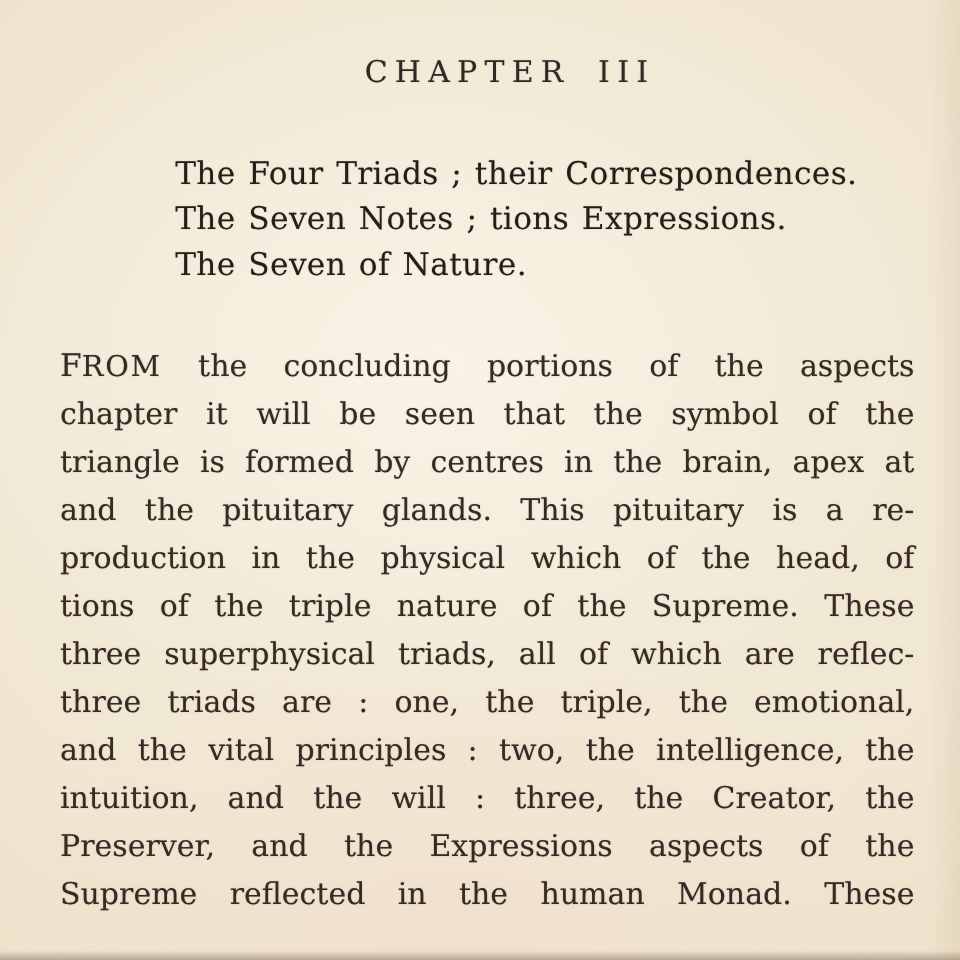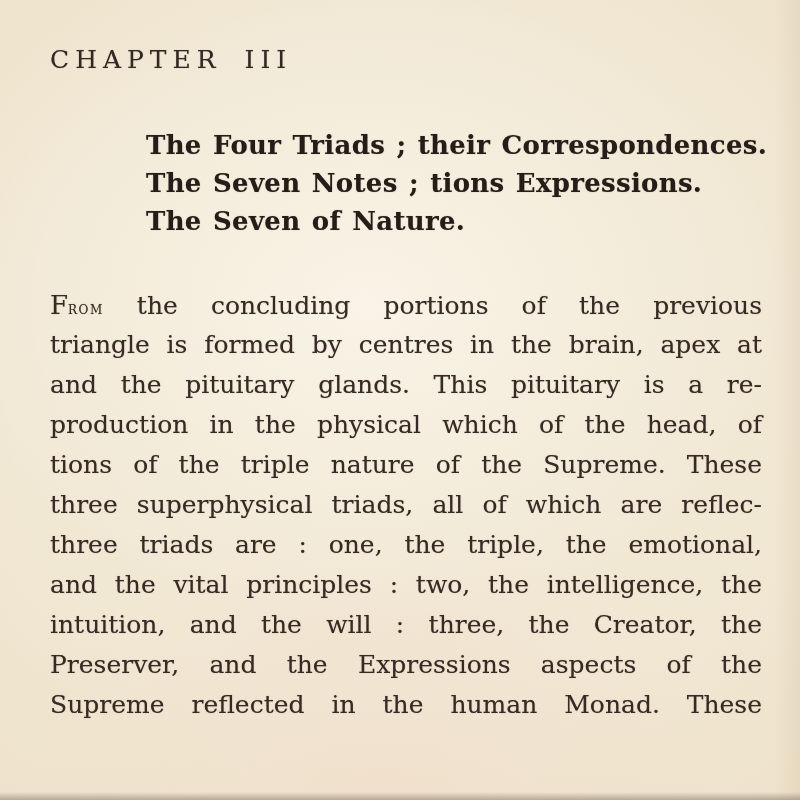--- a/index.html
+++ b/index.html
@@ -10,31 +10,31 @@
     font-family:"DejaVu Serif", serif;
     background:
       radial-gradient(90% 70% at 46% 38%, rgba(255,253,246,0.55) 0%, rgba(255,253,246,0) 58%),
       radial-gradient(70% 55% at 48% 98%, rgba(242,205,192,0.22) 0%, rgba(242,205,192,0) 62%),
       radial-gradient(145% 125% at 50% 45%, #f1e8d4 34%, #ecdfc6 66%, #e4d4b4 88%, #d9c6a0 100%);
   }
   .chapter{
     position:absolute;
     left:0; top:45px; width:100%;
     padding-left:50px; box-sizing:border-box;
-    text-align:left;
+    text-align:center;
     font-size:25px;
     letter-spacing:6px;
     word-spacing:9px;
     color:#332823;
     text-shadow:0 0 1px rgba(51,40,35,0.35);
   }
   .subtitles{
     position:absolute;
     left:146px; top:126px;
-    font-weight:bold;
+    font-weight:normal;
     font-size:26px;
     line-height:38px;
     letter-spacing:0.3px;
     word-spacing:2px;
     color:#261d18;
     text-shadow:0 0 1px rgba(38,29,24,0.35);
   }
   .bodytext{
     position:absolute;
     left:50px; top:285px;
@@ -45,21 +45,21 @@
   }
   .bline{
     height:40px;
     line-height:40px;
     text-align:justify;
     text-align-last:justify;
     word-spacing:1px;
     white-space:normal;
   }
   .lead-cap{font-size:26px;}
-  .lead-small{font-size:12px;letter-spacing:1.5px;}
+  .lead-small{font-size:24px;letter-spacing:1.5px;}
   .bottom-shade{
     position:absolute;
     left:0; right:0; bottom:0; height:8px;
     background:linear-gradient(to bottom, rgba(58,38,30,0) 0%, rgba(58,38,30,0.30) 100%);
   }
   .edge-shade-right{
     position:absolute;
     top:0; right:0; bottom:0; width:26px;
     background:linear-gradient(to right, rgba(170,140,100,0) 0%, rgba(170,140,100,0.12) 100%);
   }
@@ -71,21 +71,22 @@
 
   <div class="chapter">CHAPTER III</div>
 
   <div class="subtitles">
     <div class="sub">The Four Triads ; their Correspondences.</div>
     <div class="sub">The Seven Notes ; tions Expressions.</div>
     <div class="sub">The Seven of Nature.</div>
   </div>
 
   <div class="bodytext">
-    <div class="bline"><span class="lead-cap">F</span><span class="lead-small">ROM</span><span> the concluding portions of the previous</span></div>
+    <div class="bline"><span class="lead-cap">F</span><span class="lead-small">ROM</span><span> the concluding portions of the aspects</span></div>
+    <div class="bline">chapter it will be seen that the symbol of the</div>
     <div class="bline">triangle is formed by centres in the brain, apex at</div>
     <div class="bline">and the pituitary glands. This pituitary is a re-</div>
     <div class="bline">production in the physical which of the head, of</div>
     <div class="bline">tions of the triple nature of the Supreme. These</div>
     <div class="bline">three superphysical triads, all of which are reflec-</div>
     <div class="bline">three triads are : one, the triple, the emotional,</div>
     <div class="bline">and the vital principles : two, the intelligence, the</div>
     <div class="bline">intuition, and the will : three, the Creator, the</div>
     <div class="bline">Preserver, and the Expressions aspects of the</div>
     <div class="bline">Supreme reflected in the human Monad. These</div>

